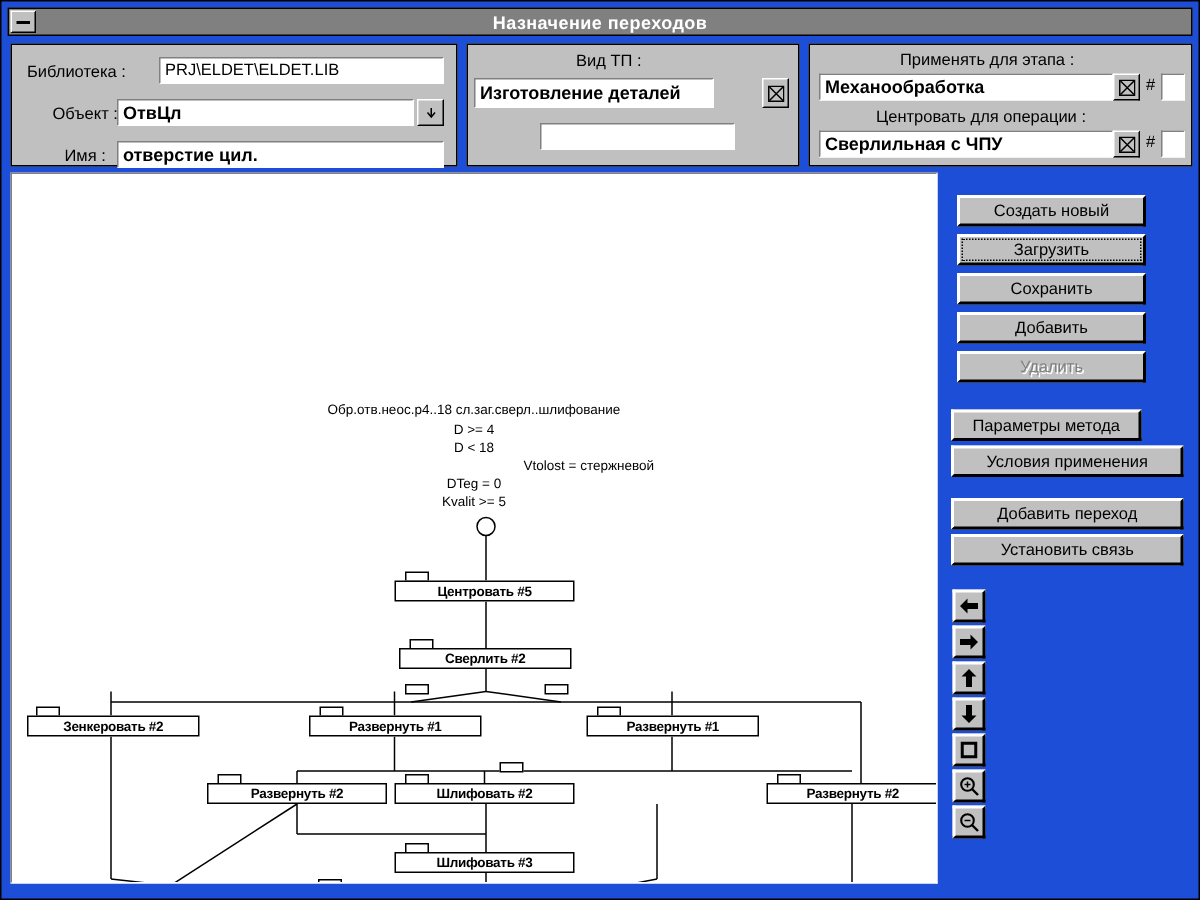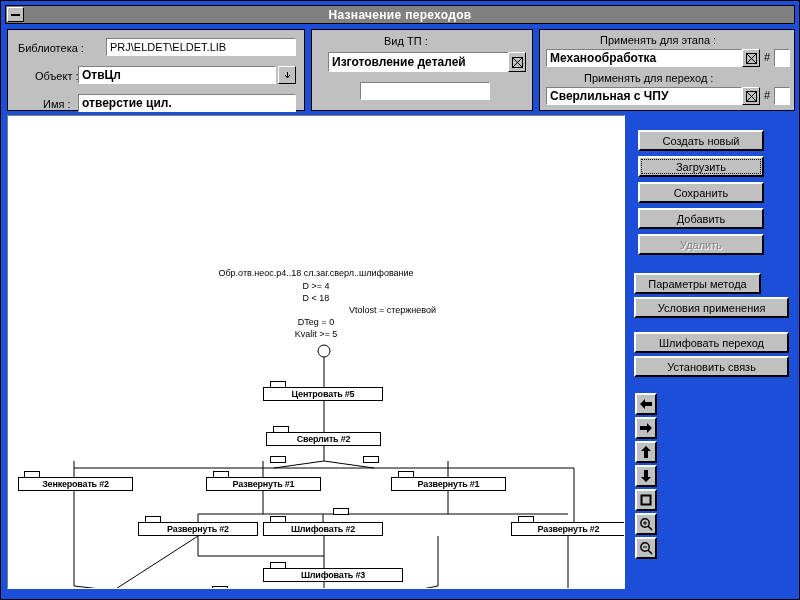--- a/index.html
+++ b/index.html
@@ -215,21 +215,21 @@
           <path d="M4.5 1 L4.5 6 M2 4 L4.5 7 L7 4" stroke="#000" fill="none" stroke-width="1"></path>
         </svg>
     </div>
 
     <div class="lbl" style="left:35px; top:68px;">Имя :</div>
     <div class="field bold" style="left:70px; top:64px; width:218px; height:18px;">отверстие цил.</div>
   </div>
 
   <div class="panel group-mid">
     <div class="lbl" style="left:72px; top:5px;">Вид ТП :</div>
-    <div class="field bold" style="left:16px; top:22px; width:188px; height:20px;">Изготовление  деталей</div>
+    <div class="field bold" style="left:4px; top:22px; width:160px; height:20px;">Изготовление  деталей</div>
     <div class="dropbtn" style="left:196px; top:22px; width:18px; height:20px;">
       <svg width="11" height="11" viewBox="0 0 11 11">
           <rect x="0.5" y="0.5" width="10" height="10" fill="none" stroke="#000"></rect>
           <path d="M1 1 L10 10 M10 1 L1 10" stroke="#000" stroke-width="1"></path>
         </svg>
     </div>
     <div class="field" style="left:48px; top:52px; width:130px; height:18px;"></div>
   </div>
 
   <div class="panel group-right">
@@ -237,21 +237,21 @@
     <div class="field bold" style="left:6px; top:19px; width:196px; height:18px;">Механообработка</div>
     <div class="dropbtn" style="left:202px; top:19px; width:18px; height:18px;">
       <svg width="11" height="11" viewBox="0 0 11 11">
           <rect x="0.5" y="0.5" width="10" height="10" fill="none" stroke="#000"></rect>
           <path d="M1 1 L10 10 M10 1 L1 10" stroke="#000" stroke-width="1"></path>
         </svg>
     </div>
     <div class="hashmark" style="left:224px; top:21px;">#</div>
     <div class="field" style="left:234px; top:19px; width:16px; height:18px;"></div>
 
-    <div class="lbl" style="left:44px; top:42px;">Применять для переход :</div>
+    <div class="lbl" style="left:44px; top:42px;">Центровать для операции :</div>
     <div class="field bold" style="left:6px; top:57px; width:196px; height:18px;">Сверлильная  с  ЧПУ</div>
     <div class="dropbtn" style="left:202px; top:57px; width:18px; height:18px;">
       <svg width="11" height="11" viewBox="0 0 11 11">
           <rect x="0.5" y="0.5" width="10" height="10" fill="none" stroke="#000"></rect>
           <path d="M1 1 L10 10 M10 1 L1 10" stroke="#000" stroke-width="1"></path>
         </svg>
     </div>
     <div class="hashmark" style="left:224px; top:59px;">#</div>
     <div class="field" style="left:234px; top:57px; width:16px; height:18px;"></div>
   </div>
@@ -328,34 +328,34 @@
     <div class="tinytab" style="left:204px; top:470px; width:16px;"></div>
 
     <div class="nodebox" style="left:255px; top:271px; width:120px; height:14px;">Центровать #5</div>
     <div class="nodebox" style="left:258px; top:316px; width:115px; height:14px;">Сверлить #2</div>
     <div class="nodebox" style="left:10px;  top:361px; width:115px; height:14px;">Зенкеровать #2</div>
     <div class="nodebox" style="left:198px; top:361px; width:115px; height:14px;">Развернуть #1</div>
     <div class="nodebox" style="left:383px; top:361px; width:115px; height:14px;">Развернуть #1</div>
     <div class="nodebox" style="left:130px; top:406px; width:120px; height:14px;">Развернуть #2</div>
     <div class="nodebox" style="left:255px; top:406px; width:120px; height:14px;">Шлифовать #2</div>
     <div class="nodebox" style="left:503px; top:406px; width:115px; height:14px;">Развернуть #2</div>
-    <div class="nodebox" style="left:255px; top:452px; width:140px; height:14px;">Шлифовать #3</div>
+    <div class="nodebox" style="left:255px; top:452px; width:120px; height:14px;">Шлифовать #3</div>
 
   </div>
 
   <div class="btn" style="left:637px; top:129px; width:126px; height:21px;">Создать новый</div>
   <div class="btn focused" style="left:637px; top:155px; width:126px; height:21px;">Загрузить</div>
   <div class="btn" style="left:637px; top:181px; width:126px; height:21px;">Сохранить</div>
   <div class="btn" style="left:637px; top:207px; width:126px; height:21px;">Добавить</div>
   <div class="btn disabled" style="left:637px; top:233px; width:126px; height:21px;">Удалить</div>
 
   <div class="btn" style="left:633px; top:272px; width:127px; height:21px;">Параметры метода</div>
   <div class="btn" style="left:633px; top:296px; width:155px; height:21px;">Условия применения</div>
 
-  <div class="btn" style="left:633px; top:331px; width:155px; height:21px;">Шлифовать переход</div>
+  <div class="btn" style="left:633px; top:331px; width:155px; height:21px;">Добавить переход</div>
   <div class="btn" style="left:633px; top:355px; width:155px; height:21px;">Установить связь</div>
 
   <div class="arrowbtn" style="left:634px; top:392px;">
     <svg width="14" height="12" viewBox="0 0 14 12">
         <path d="M6 1 L1 6 L6 11 L6 8 L13 8 L13 4 L6 4 Z" fill="#000"></path>
       </svg>
   </div>
   <div class="arrowbtn" style="left:634px; top:416px;">
     <svg width="14" height="12" viewBox="0 0 14 12">
         <path d="M8 1 L13 6 L8 11 L8 8 L1 8 L1 4 L8 4 Z" fill="#000"></path>

